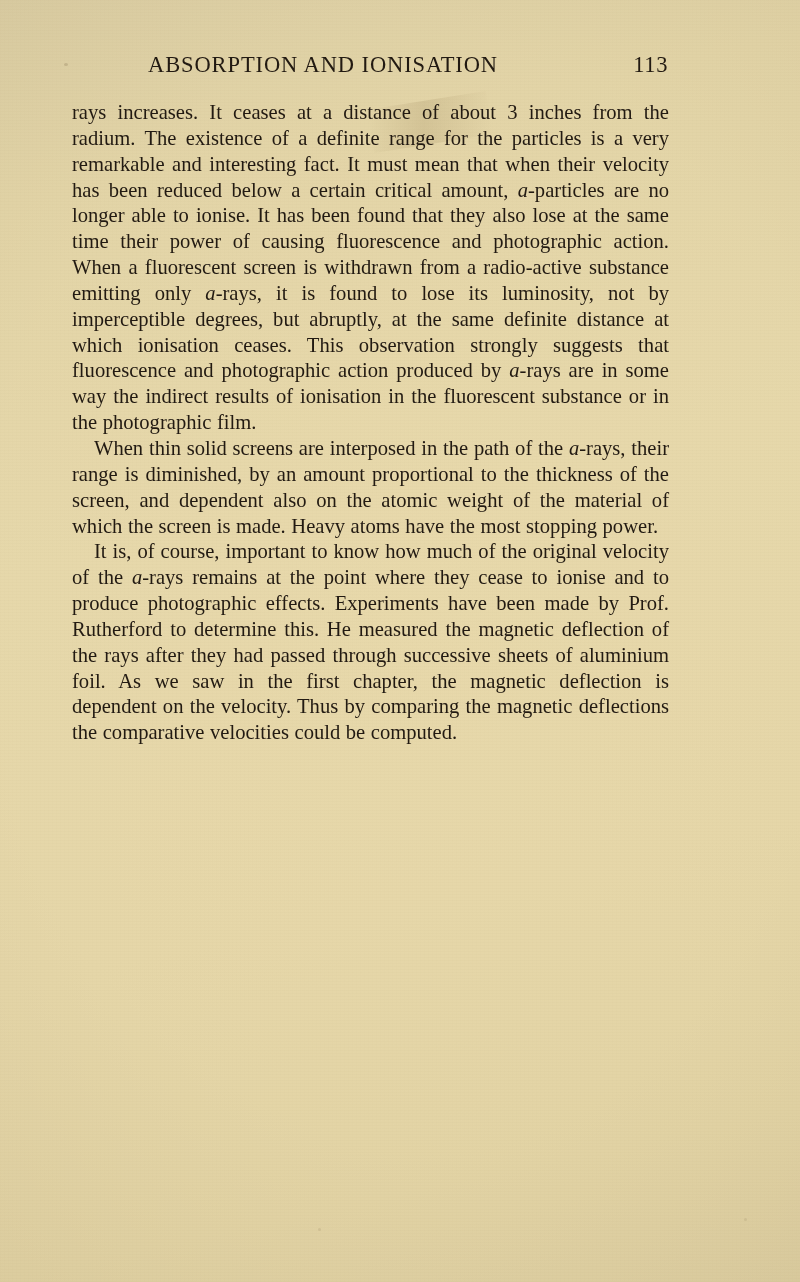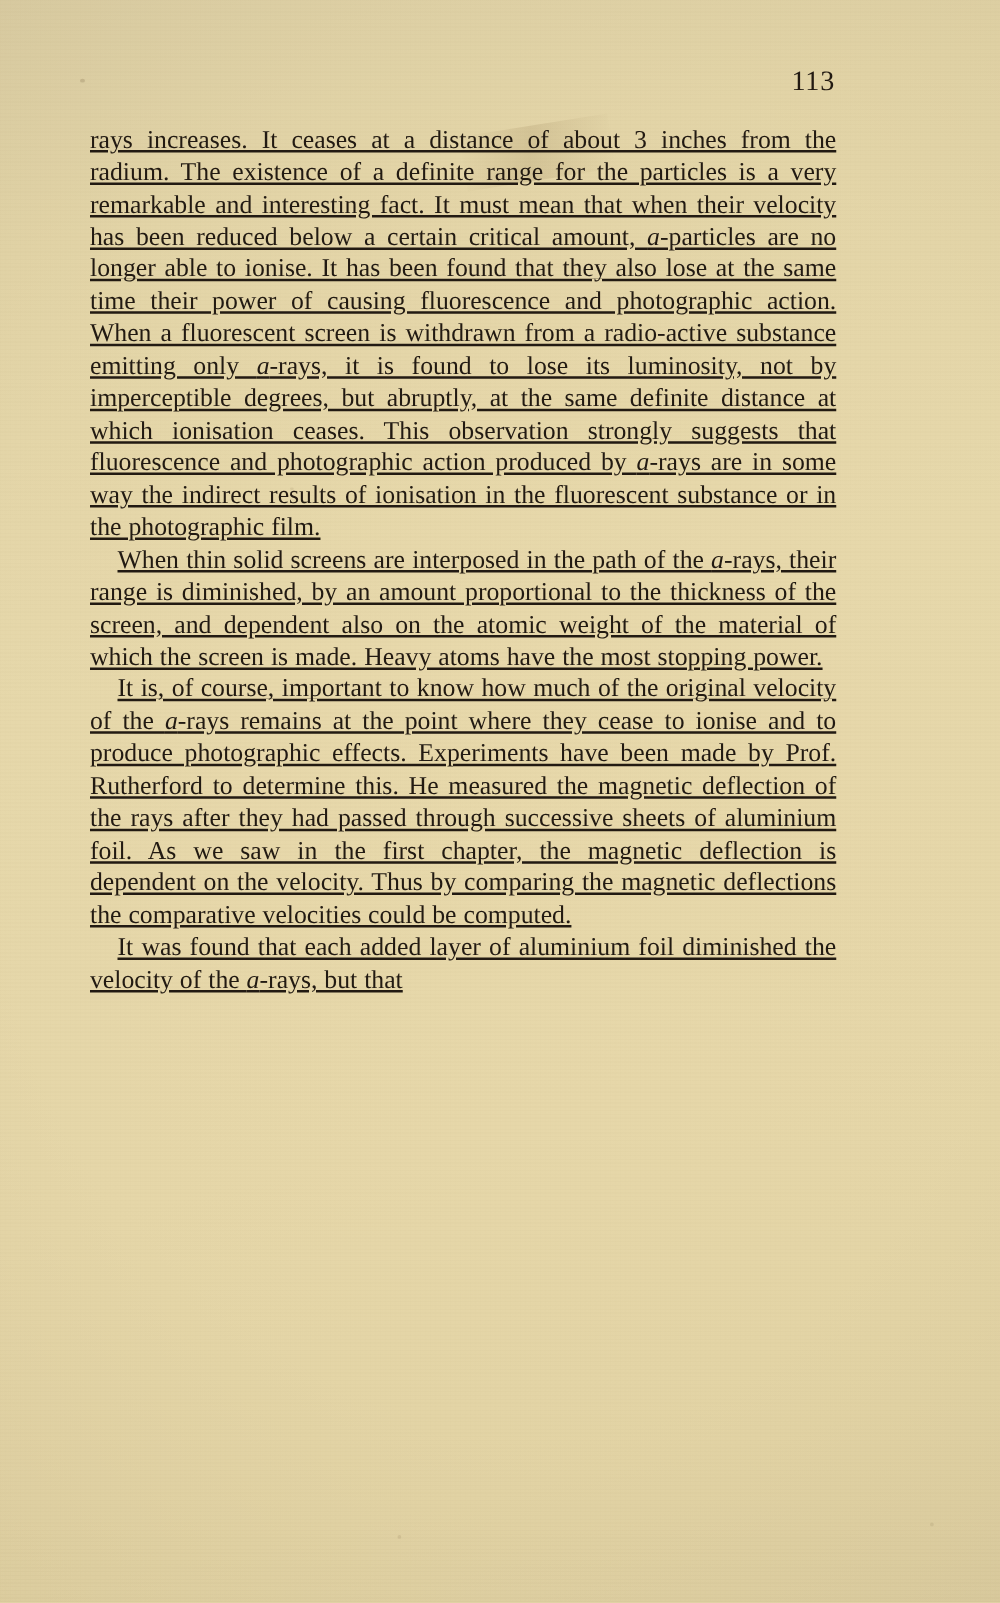--- a/index.html
+++ b/index.html
@@ -97,21 +97,20 @@
   }
 
   p.para {
     margin: 0;
     font-size: 20.6px;
     line-height: 25.85px;
     text-align: justify;
     text-align-last: left;
     text-indent: 0;
     hyphens: none;
-    text-decoration: underline;
     -webkit-hyphens: none;
   }
   p.para.indent {
     text-indent: 22px;
   }
   
   p.para { word-spacing: 0.4px; }
 
   .alpha {
     font-style: italic;
@@ -125,23 +124,23 @@
 <div id="grain"></div>
 <div id="streak"></div>
 <div id="speck1"></div>
 <div id="speck2"></div>
 <div id="speck3"></div>
 <div id="speck4"></div>
 
 <div id="page">
 
   <div class="running-head">
+    <span class="rh-title">ABSORPTION AND IONISATION</span>
     <span class="rh-folio">113</span>
   </div>
 
   <div class="body-block">
     <p class="para">rays increases. It ceases at a distance of about 3 inches from the radium. The existence of a definite range for the particles is a very remarkable and interesting fact. It must mean that when their velocity has been reduced below a certain critical amount, <span class="alpha">a</span>-particles are no longer able to ionise. It has been found that they also lose at the same time their power of causing fluorescence and photographic action. When a fluorescent screen is withdrawn from a radio-active substance emitting only <span class="alpha">a</span>-rays, it is found to lose its luminosity, not by imperceptible degrees, but abruptly, at the same definite distance at which ionisation ceases. This observation strongly suggests that fluorescence and photographic action produced by <span class="alpha">a</span>-rays are in some way the indirect results of ionisation in the fluorescent substance or in the photographic film.</p>
     <p class="para indent">When thin solid screens are interposed in the path of the <span class="alpha">a</span>-rays, their range is diminished, by an amount proportional to the thickness of the screen, and dependent also on the atomic weight of the material of which the screen is made. Heavy atoms have the most stopping power.</p>
     <p class="para indent">It is, of course, important to know how much of the original velocity of the <span class="alpha">a</span>-rays remains at the point where they cease to ionise and to produce photographic effects. Experiments have been made by Prof. Rutherford to determine this. He measured the magnetic deflection of the rays after they had passed through successive sheets of aluminium foil. As we saw in the first chapter, the magnetic deflection is dependent on the velocity. Thus by comparing the magnetic deflections the comparative velocities could be computed.</p>
-    <p class="para indent">It was found that each added layer of aluminium foil diminished the velocity of the <span class="alpha">a</span>-rays, but that</p>
   </div>
 
 </div>
 
 </body></html>

